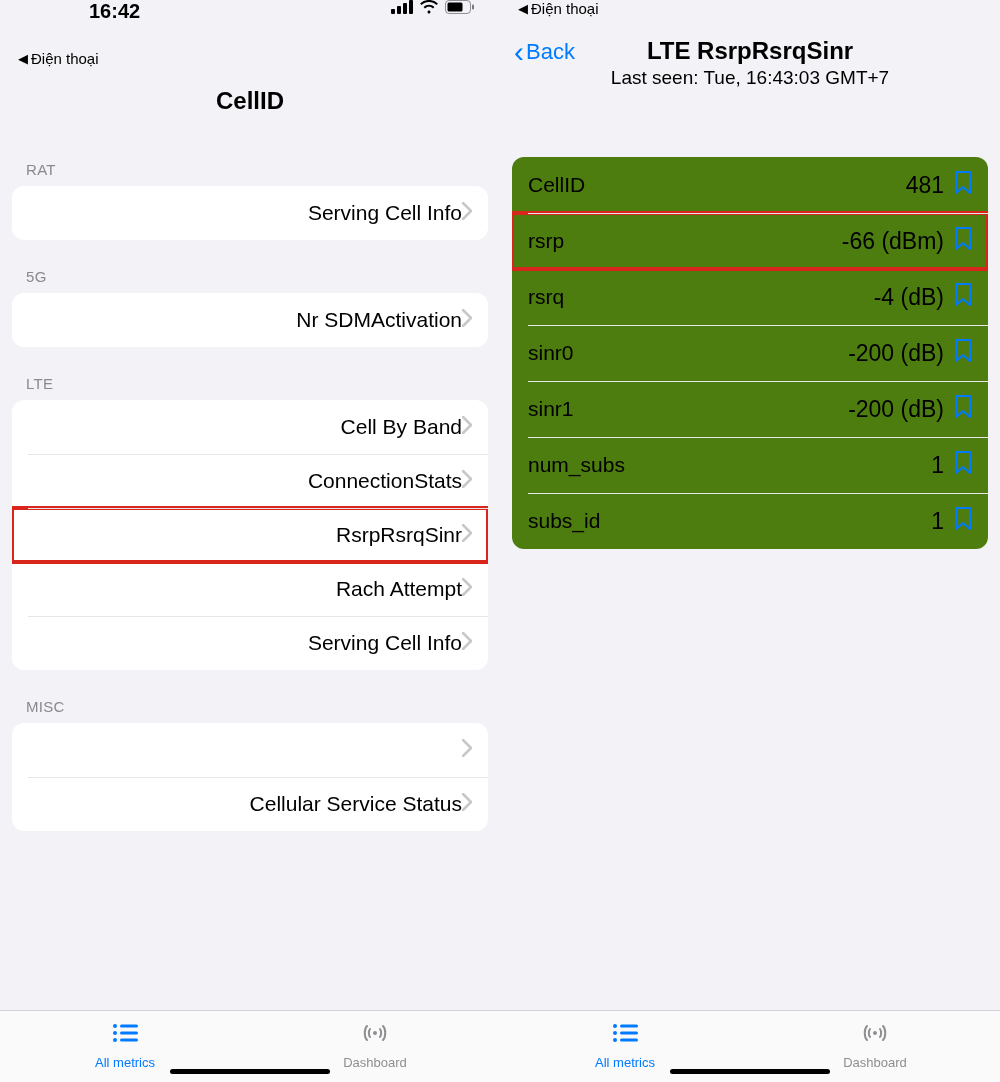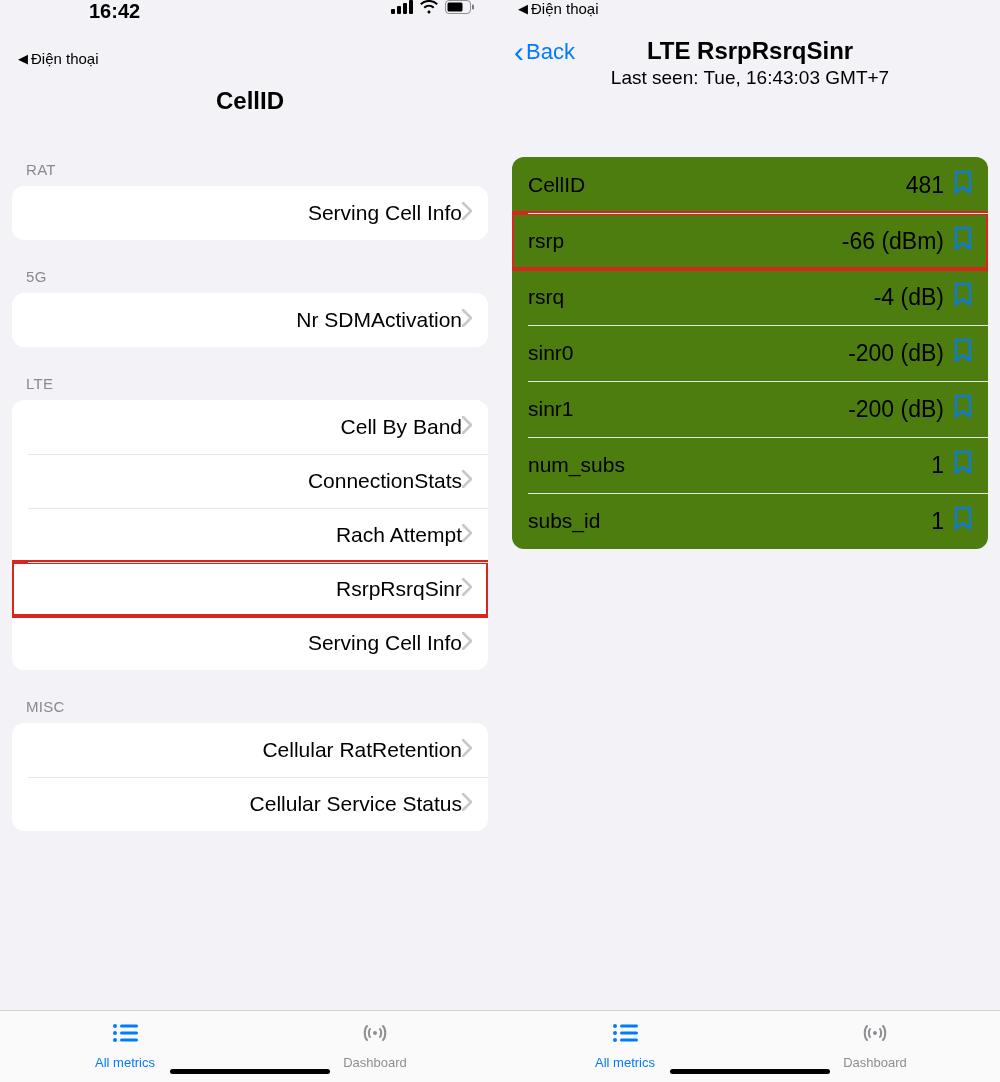--- a/index.html
+++ b/index.html
@@ -88,43 +88,42 @@
           <span class="list-row-chevron"><svg width="10" height="18" viewBox="0 0 10 18">
               <path d="M1 1 L9 9 L1 17" stroke="#c7c7cc" stroke-width="2.5" fill="none" stroke-linecap="round" stroke-linejoin="round"></path>
             </svg></span>
         </div>
         <div class="list-row">
           <span class="list-row-label">ConnectionStats</span>
           <span class="list-row-chevron"><svg width="10" height="18" viewBox="0 0 10 18">
               <path d="M1 1 L9 9 L1 17" stroke="#c7c7cc" stroke-width="2.5" fill="none" stroke-linecap="round" stroke-linejoin="round"></path>
             </svg></span>
         </div>
-        <div class="list-row">
-          <span class="list-row-label">Rach Attempt</span>
-          <span class="list-row-chevron"><svg width="10" height="18" viewBox="0 0 10 18">
-              <path d="M1 1 L9 9 L1 17" stroke="#c7c7cc" stroke-width="2.5" fill="none" stroke-linecap="round" stroke-linejoin="round"></path>
-            </svg></span>
-        </div>
         <div class="list-row highlight">
           <span class="list-row-label">RsrpRsrqSinr</span>
           <span class="list-row-chevron"><svg width="10" height="18" viewBox="0 0 10 18">
               <path d="M1 1 L9 9 L1 17" stroke="#c7c7cc" stroke-width="2.5" fill="none" stroke-linecap="round" stroke-linejoin="round"></path>
             </svg></span>
         </div>
         <div class="list-row">
+          <span class="list-row-label">Rach Attempt</span>
+          <span class="list-row-chevron"><svg width="10" height="18" viewBox="0 0 10 18">
+              <path d="M1 1 L9 9 L1 17" stroke="#c7c7cc" stroke-width="2.5" fill="none" stroke-linecap="round" stroke-linejoin="round"></path>
+            </svg></span>
+        </div>
+        <div class="list-row">
           <span class="list-row-label">Serving Cell Info</span>
           <span class="list-row-chevron"><svg width="10" height="18" viewBox="0 0 10 18">
               <path d="M1 1 L9 9 L1 17" stroke="#c7c7cc" stroke-width="2.5" fill="none" stroke-linecap="round" stroke-linejoin="round"></path>
             </svg></span>
         </div>
       </div>
       <div class="section-header">MISC</div>
       <div class="list-group">
         <div class="list-row">
-          <span class="list-row-label">Cellular RatRetention</span>
           <span class="list-row-chevron"><svg width="10" height="18" viewBox="0 0 10 18">
               <path d="M1 1 L9 9 L1 17" stroke="#c7c7cc" stroke-width="2.5" fill="none" stroke-linecap="round" stroke-linejoin="round"></path>
             </svg></span>
         </div>
         <div class="list-row">
           <span class="list-row-label">Cellular Service Status</span>
           <span class="list-row-chevron"><svg width="10" height="18" viewBox="0 0 10 18">
               <path d="M1 1 L9 9 L1 17" stroke="#c7c7cc" stroke-width="2.5" fill="none" stroke-linecap="round" stroke-linejoin="round"></path>
             </svg></span>
         </div>

